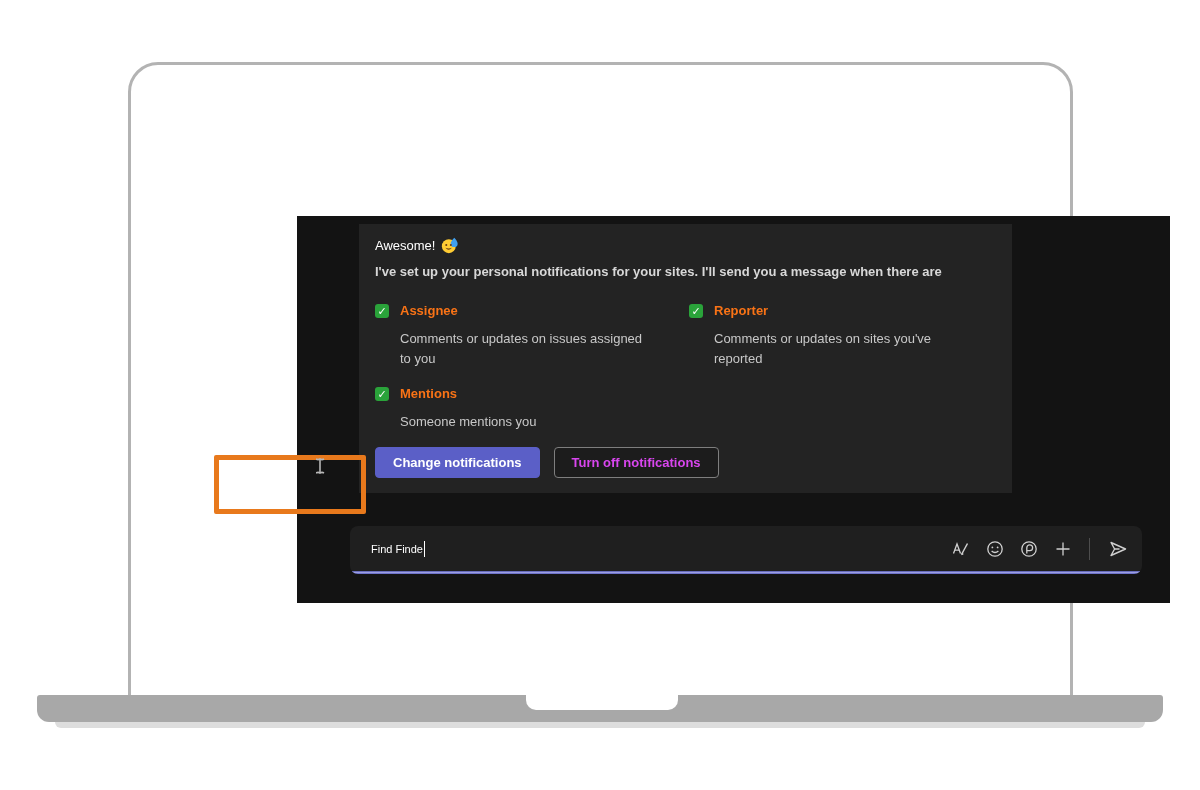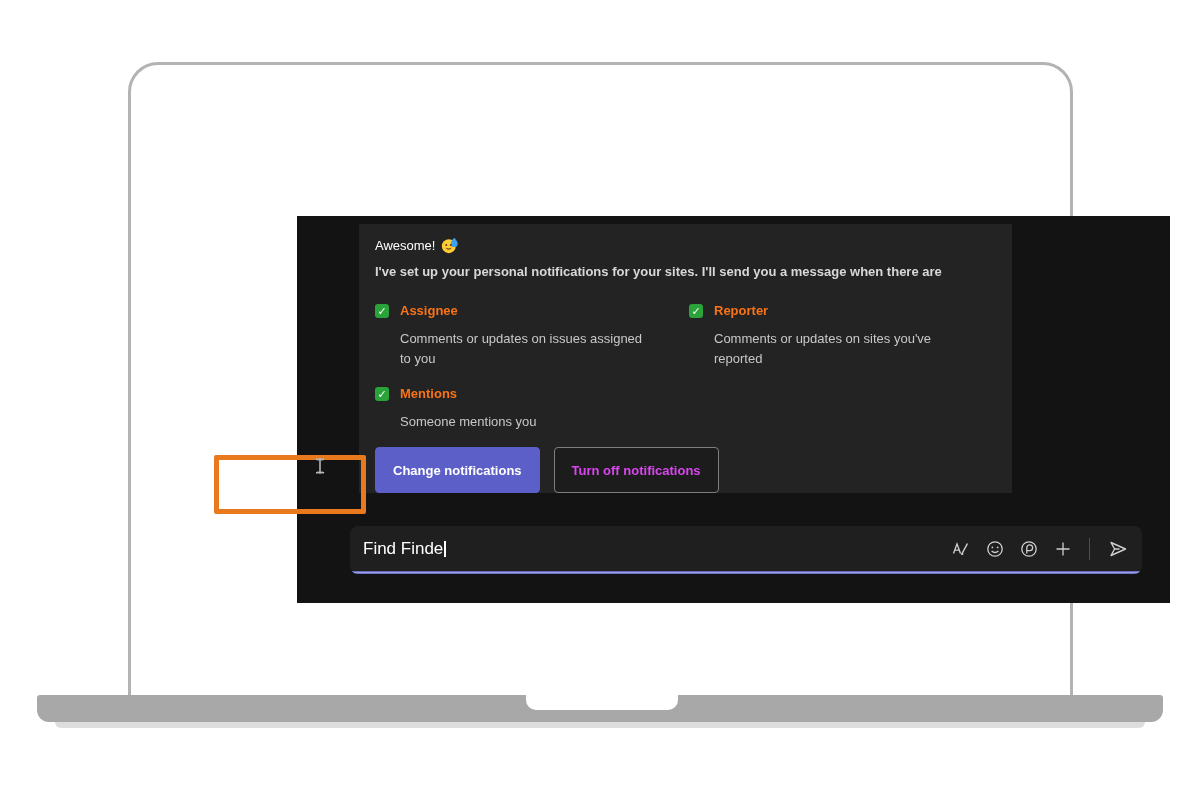--- a/index.html
+++ b/index.html
@@ -44,38 +44,38 @@
   .option-item { display: flex; gap: 11px; align-items: flex-start; }
   .checkbox {
     width: 14px; height: 14px; margin-top: 1px; flex: 0 0 auto;
     background: #2aa33a; border-radius: 3px; color: #ffffff;
     font-size: 11px; line-height: 14px; text-align: center; cursor: pointer;
   }
   .option-label { font-weight: bold; color: #f97316; }
   .option-desc { margin-top: 11px; color: #c8c8c8; line-height: 20px; max-width: 250px; }
   .btn-row { margin-top: 15px; display: flex; gap: 14px; }
   .btn {
-    height: 46px; border-radius: 4px; font-family: "Liberation Sans", sans-serif;
+    height: 31px; border-radius: 4px; font-family: "Liberation Sans", sans-serif;
     font-size: 13px; font-weight: bold; padding: 0 17px; cursor: pointer;
   }
   .btn-primary { background: #5b5fc7; color: #ffffff; border: 1px solid #5b5fc7; }
   .btn-secondary { background: #1c1c1c; color: #d946ef; border: 1px solid #7e7e7e; }
 
   
   .compose-box {
     position: absolute; left: 53px; top: 310px; width: 792px; height: 48px;
     background: #1f1f1f; border-radius: 8px; overflow: hidden; cursor: text;
   }
   .compose-underline {
     position: absolute; left: 0; bottom: 0; width: 100%; height: 3px;
     background: linear-gradient(180deg, #4f53a8 0%, #9b9fe2 50%, #5a5ec0 100%);
   }
   .compose-text {
-    position: absolute; left: 13px; top: 0; height: 45px; display: flex; align-items: center;
-    color: #ffffff; font-size: 17px; white-space: pre;
+    position: absolute; left: 21px; top: 0; height: 45px; display: flex; align-items: center;
+    color: #ffffff; font-size: 11px; white-space: pre;
   }
   .caret { display: inline-block; width: 1.5px; height: 16px; background: #ffffff; margin-left: 1px;
            animation: blink 1s steps(1) infinite; }
   @keyframes blink { 50% { opacity: 0; } }
   .compose-icons {
     position: absolute; right: 12px; top: 0; height: 45px; display: flex; align-items: center; gap: 14px;
   }
   .icon-btn { display: flex; align-items: center; justify-content: center; cursor: pointer; }
   .icon-divider { width: 1px; height: 22px; background: #4d4d4d; margin: 0 2px; }
 

